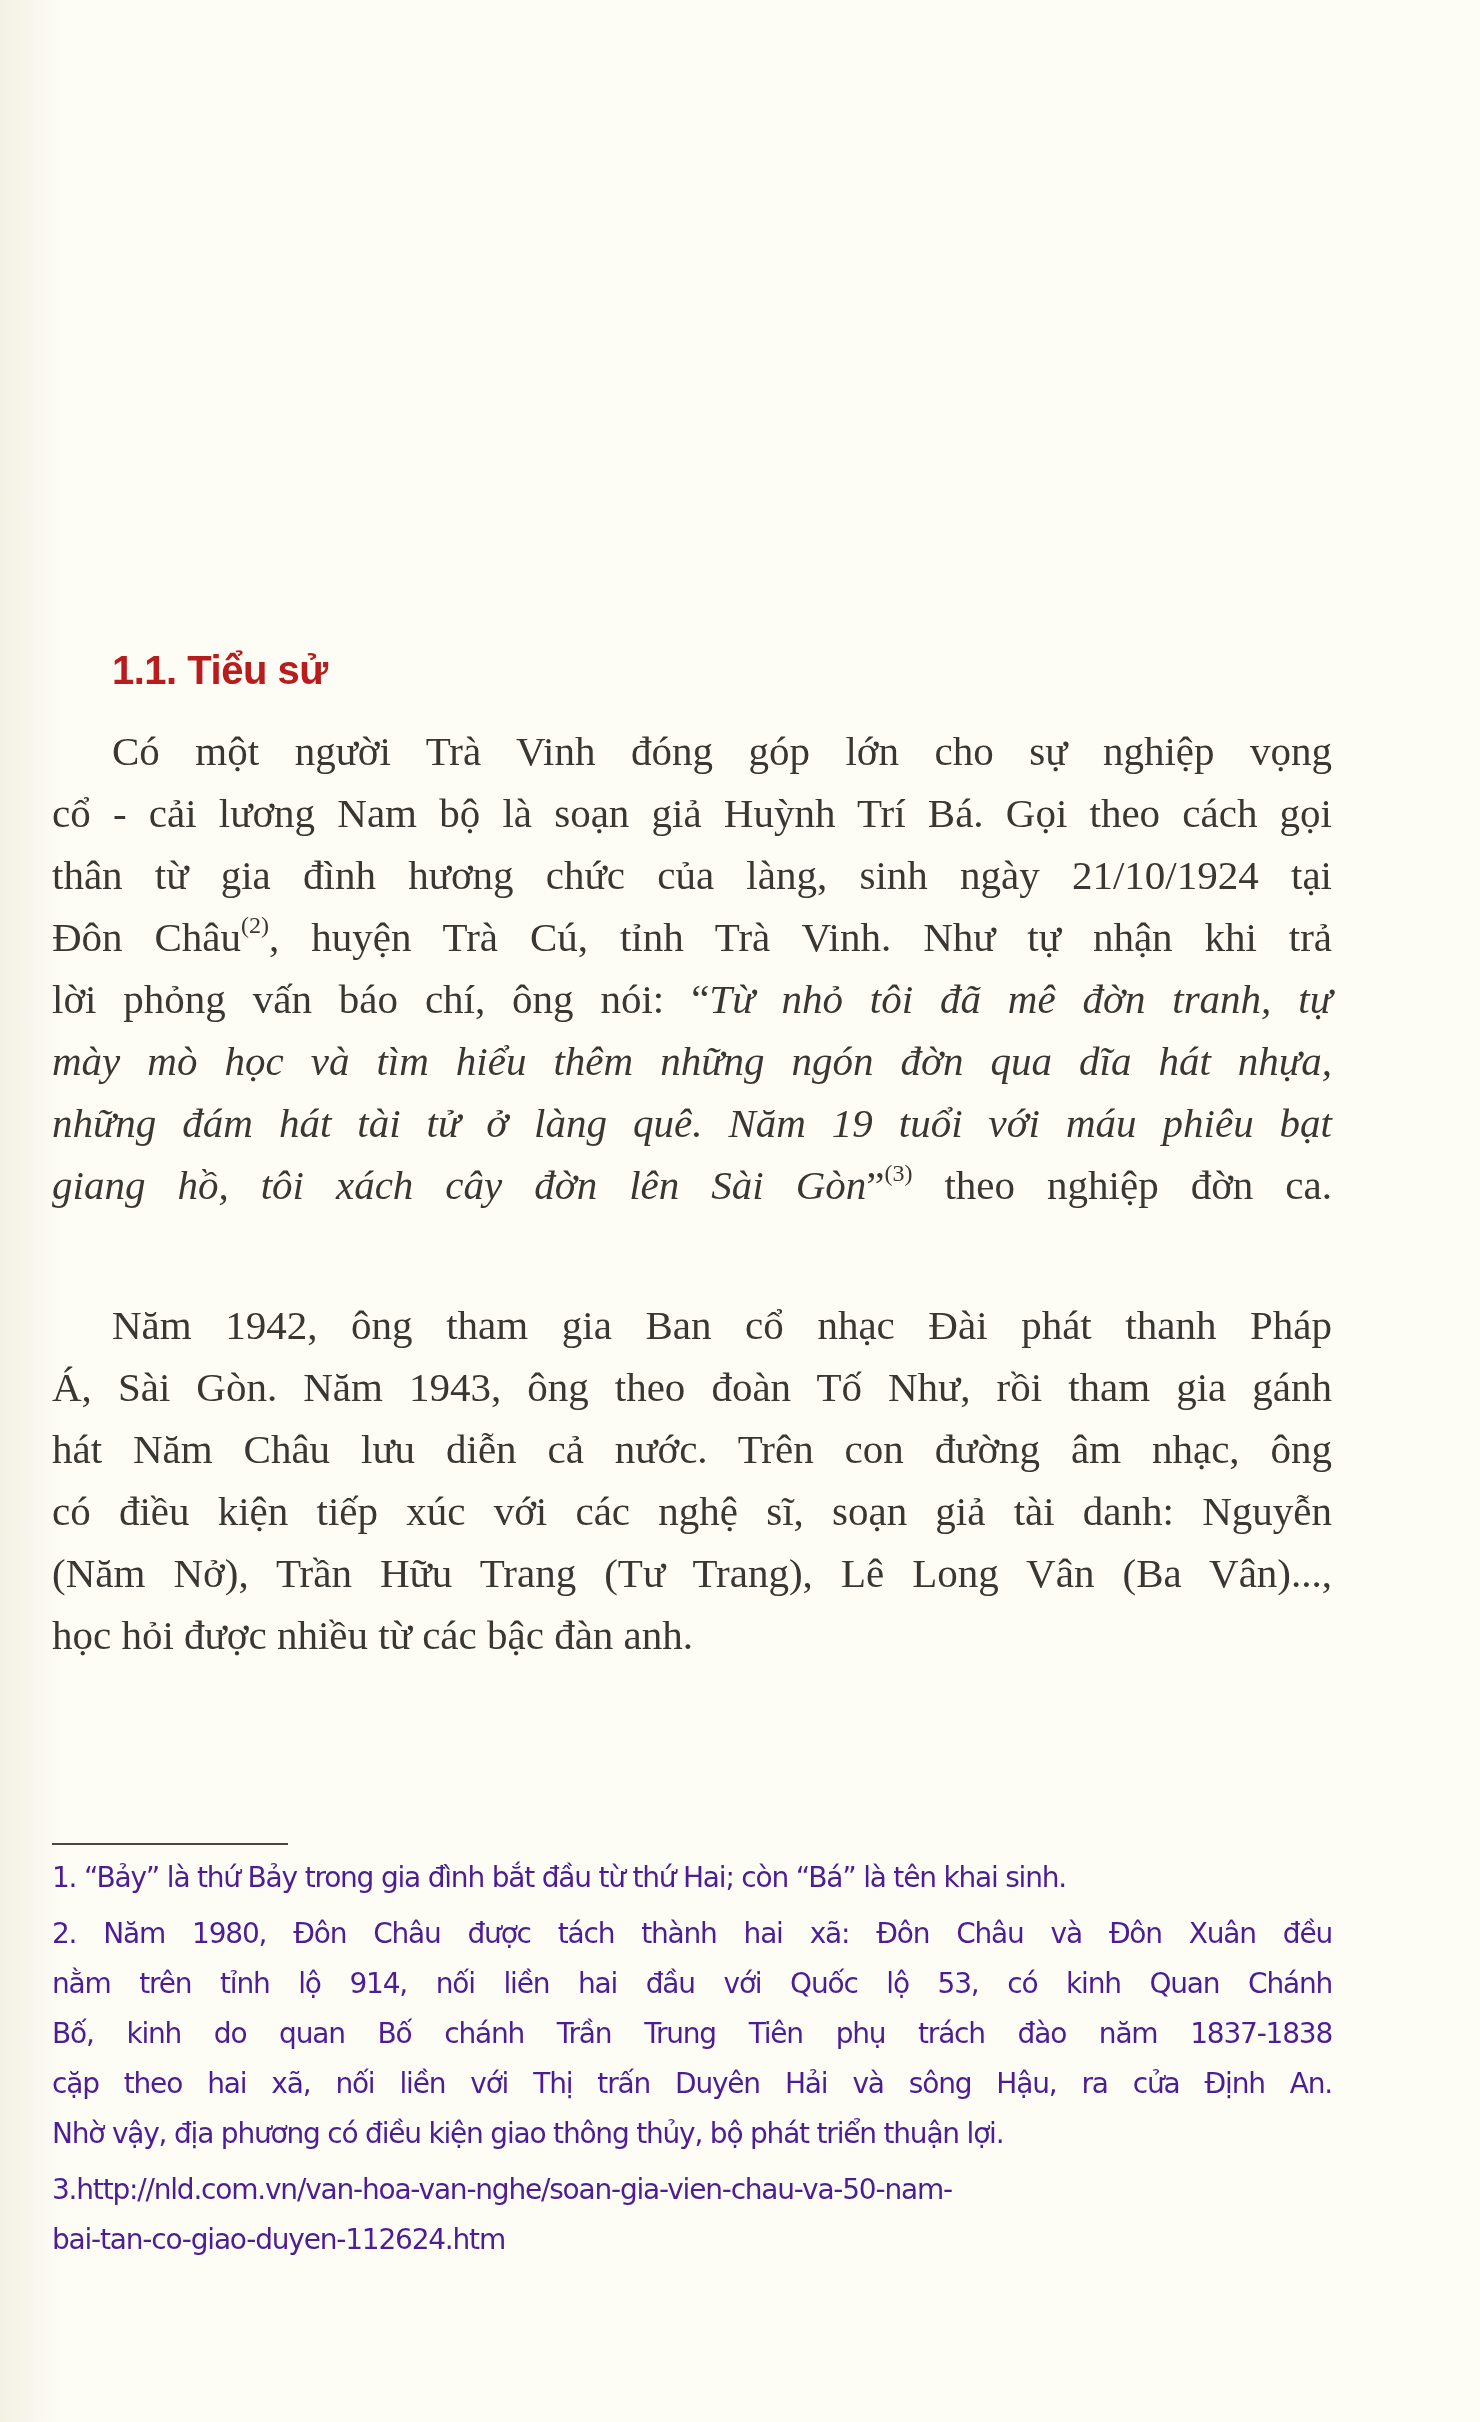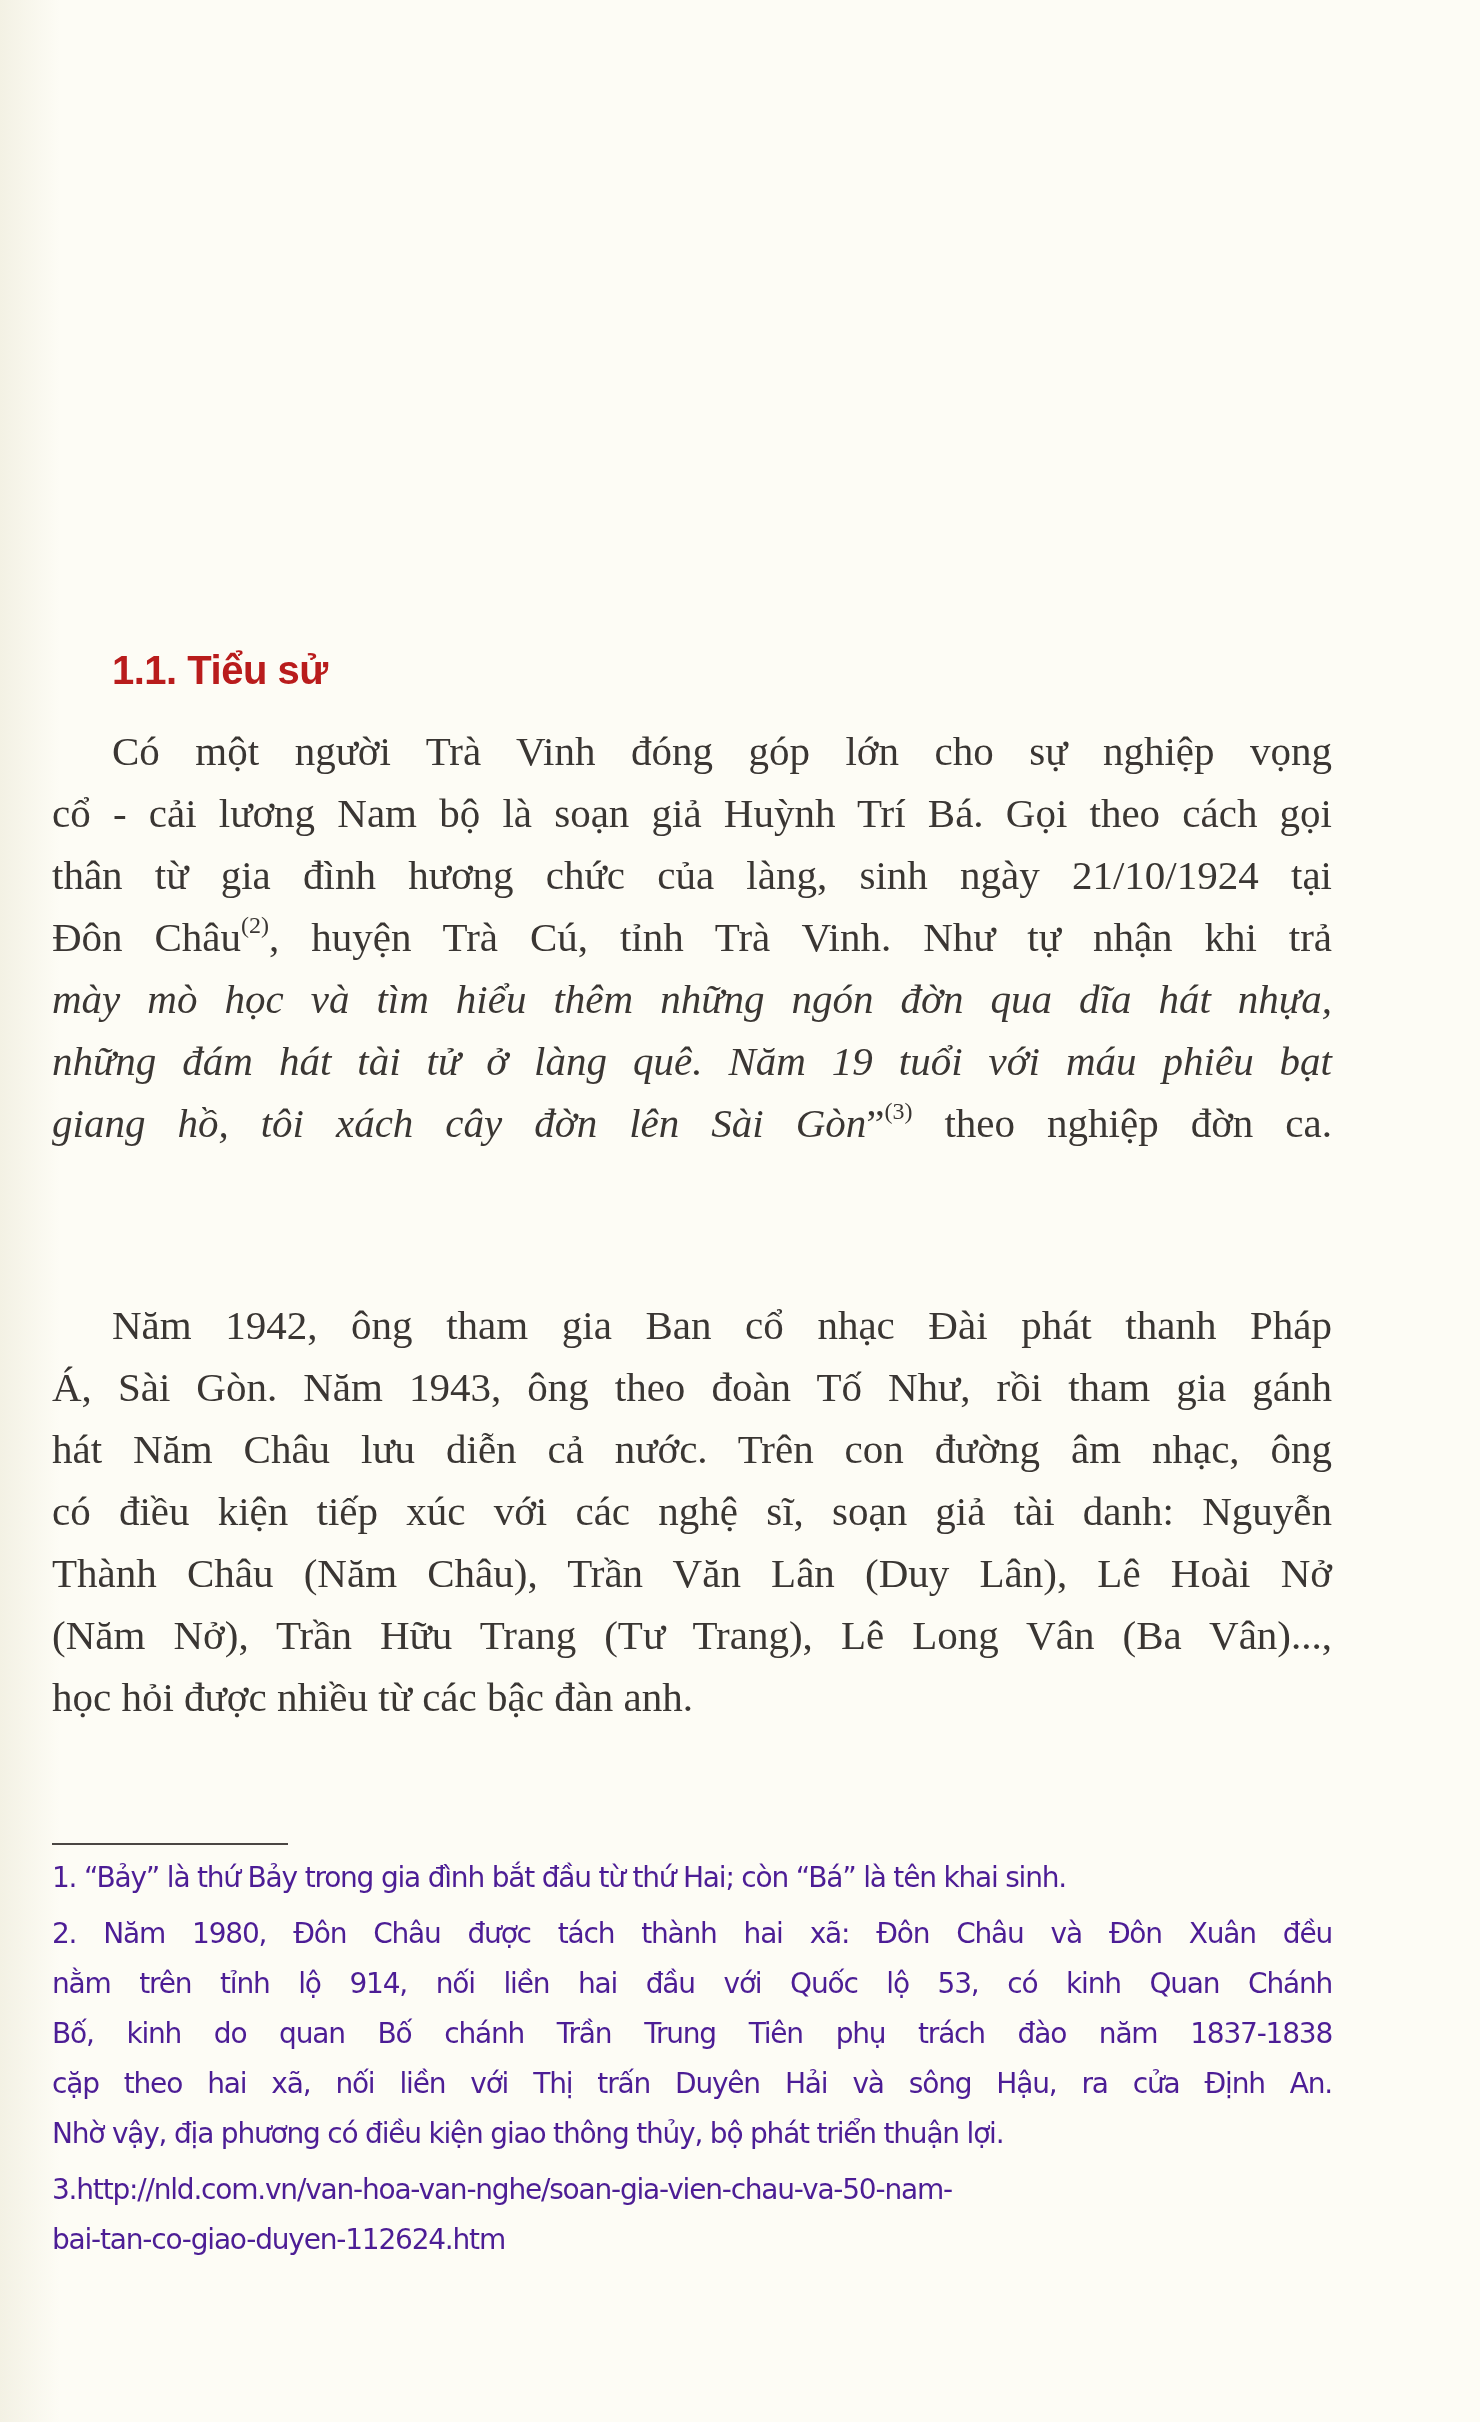--- a/index.html
+++ b/index.html
@@ -84,31 +84,31 @@
 
 <div class="page-edge"></div>
 
 <h2 class="heading">1.1. Tiểu sử</h2>
 
 <div class="para p1">
   <span class="line indent"><span>Có một người Trà Vinh đóng góp lớn cho sự nghiệp vọng</span></span>
   <span class="line"><span>cổ - cải lương Nam bộ là soạn giả Huỳnh Trí Bá. Gọi theo cách gọi</span></span>
   <span class="line"><span>thân từ gia đình hương chức của làng, sinh ngày 21/10/1924 tại</span></span>
   <span class="line"><span>Đôn Châu</span><sup>(2)</sup><span>, huyện Trà Cú, tỉnh Trà Vinh. Như tự nhận khi trả</span></span>
+  <span class="line"><span>lời phỏng vấn báo chí, ông nói: “</span><i>Từ nhỏ tôi đã mê đờn tranh, tự</i></span>
   <span class="line"><i>mày mò học và tìm hiểu thêm những ngón đờn qua dĩa hát nhựa,</i></span>
   <span class="line"><i>những đám hát tài tử ở làng quê. Năm 19 tuổi với máu phiêu bạt</i></span>
   <span class="line"><i>giang hồ, tôi xách cây đờn lên Sài Gòn</i><span>”</span><sup>(3)</sup><span> theo nghiệp đờn ca.</span></span>
 </div>
 
 <div class="para p2">
   <span class="line indent"><span>Năm 1942, ông tham gia Ban cổ nhạc Đài phát thanh Pháp</span></span>
   <span class="line"><span>Á, Sài Gòn. Năm 1943, ông theo đoàn Tố Như, rồi tham gia gánh</span></span>
   <span class="line"><span>hát Năm Châu lưu diễn cả nước. Trên con đường âm nhạc, ông</span></span>
   <span class="line"><span>có điều kiện tiếp xúc với các nghệ sĩ, soạn giả tài danh: Nguyễn</span></span>
-  <span class="line"><span>Thành Châu (Năm Châu), Trần Văn Lân (Duy Lân), Lê Hoài Nở</span></span>
   <span class="line"><span>(Năm Nở), Trần Hữu Trang (Tư Trang), Lê Long Vân (Ba Vân)...,</span></span>
   <span class="line last"><span>học hỏi được nhiều từ các bậc đàn anh.</span></span>
 </div>
 
 <div class="footnote-rule"></div>
 
 <div class="footnotes">
   <p class="footnote">
     <span class="fline last">1. “Bảy” là thứ Bảy trong gia đình bắt đầu từ thứ Hai; còn “Bá” là tên khai sinh.</span>
   </p>

